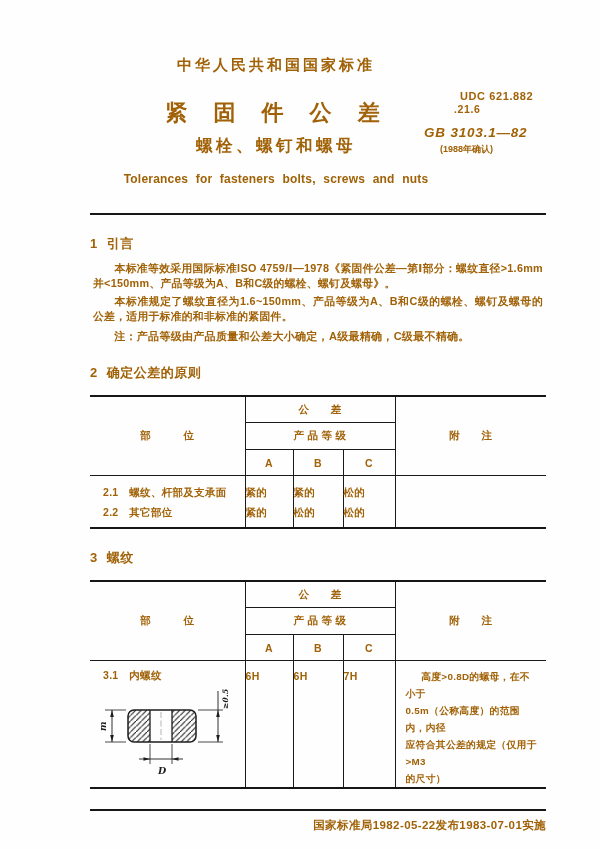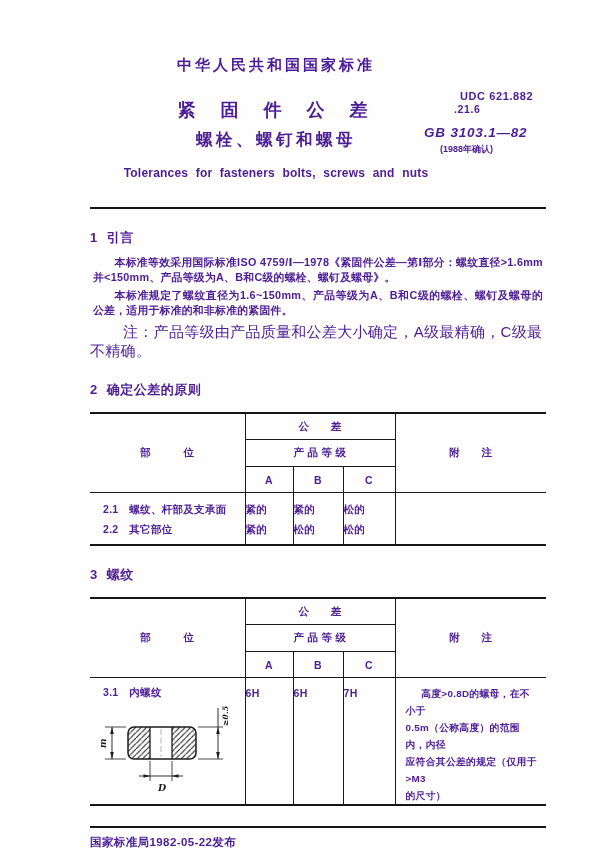--- a/index.html
+++ b/index.html
@@ -2,47 +2,47 @@
 <html><head>
 <meta charset="utf-8">
 <style>
   html,body { margin:0; padding:0; background:#e8e8e6; }
   .page {
     position:relative;
     width:600px; height:849px;
     margin:0 auto;
     background:#fefefe;
     font-family:"Liberation Sans","DejaVu Sans",sans-serif;
-    color:#4c1d95;
+    color:#a16207;
     overflow:hidden;
   }
   .content { position:absolute; left:90px; top:56px; width:456px; }
 
   
   .hdr { position:relative; }
   .hdr-left { width:372px; text-align:center; }
   .hdr-right { position:absolute; right:0; top:34px; width:122px; }
   .national { font-size:15px; font-weight:700; letter-spacing:3px; white-space:nowrap; }
-  .title-cn { margin-top:23px; font-size:18px; font-weight:700; letter-spacing:7px; word-spacing:6px; white-space:nowrap; }
+  .title-cn { margin-top:23px; font-size:22px; font-weight:700; letter-spacing:7px; word-spacing:6px; white-space:nowrap; }
   .subtitle-cn { margin-top:7px; font-size:16.5px; font-weight:700; letter-spacing:3.5px; white-space:nowrap; }
   .title-en { margin-top:15px; font-size:12px; font-weight:700; word-spacing:4px; letter-spacing:0.2px; white-space:nowrap; }
   .udc1 { font-size:11px; font-weight:700; letter-spacing:0.6px;margin-left:36px; }
   .udc2 { font-size:10.5px; font-weight:700; margin:1px 0 0 30px; letter-spacing:0.6px; }
   .stdno { margin-top:10px; font-size:13.5px; font-weight:700; letter-spacing:0.8px; white-space:nowrap;font-style:italic; }
   .confirmed { margin:3px 0 0 16px; font-size:9px; font-weight:700; }
 
   .divider { margin-top:27px; border-top:2.3px solid #161616; height:0; }
 
   
   .sec-heading { margin-top:20px; font-size:13px; font-weight:700; letter-spacing:0.5px; }
   .sec-heading .sec-no { margin-right:9px; }
   .paras { margin-top:8px; }
   .paras p { margin:3px; font-size:10.8px; line-height:15px; font-weight:700;
              text-indent:2em; letter-spacing:0.3px; text-align:justify; }
-  .note1 { margin-top:5px; font-size:15px; font-weight:400; text-indent:2.2em; letter-spacing:0.3px; }
+  .note1 { margin-top:5px; font-size:11px; font-weight:700; text-indent:2.2em; letter-spacing:0.3px; }
 
   
   table.gbt { border-collapse:collapse; table-layout:fixed; width:456px; margin-top:13px;
               border-top:2.6px solid #161616; border-bottom:2.6px solid #161616; }
   table.gbt th, table.gbt td { padding:0; font-size:10.5px; font-weight:700; 
                                vertical-align:middle; letter-spacing:0.3px; }
   .col-part  { border-right:1.2px solid #1a1a1a; border-bottom:1.8px solid #1a1a1a; }
   .col-note  { border-left:1.2px solid #1a1a1a;  border-bottom:1.8px solid #1a1a1a; }
   .th-tol    { border-bottom:1.2px solid #1a1a1a; height:25px; }
   .th-grade  { border-bottom:1.2px solid #1a1a1a; height:26px; letter-spacing:4px; }
@@ -60,21 +60,21 @@
   .t3-title { padding:8px 12px 0 13px; }
   .t3-val { padding-top:9px !important; letter-spacing:1.5px; }
   .t3-note { text-align:left !important; padding:7px 8px 0 10px !important;
              font-size:9.8px !important; line-height:17px; }
   .t3-note .ln1 { text-indent:1.6em; }
   .nut-svg { display:block; margin:5px 0 0 2px; }
 
   
   .footer { margin-top:20px; border-top:2.4px solid #161616; padding-top:7px;
             display:flex; justify-content:flex-end;
-            font-size:11.5px; font-weight:700; letter-spacing:0.4px;flex-direction:column; }
+            font-size:11.5px; font-weight:700; letter-spacing:0.4px; }
 </style>
 </head>
 <body>
 
 <div class="page">
   <div class="content">
 
     <div class="hdr">
       <div class="hdr-left">
         <div class="national">中华人民共和国国家标准</div>

